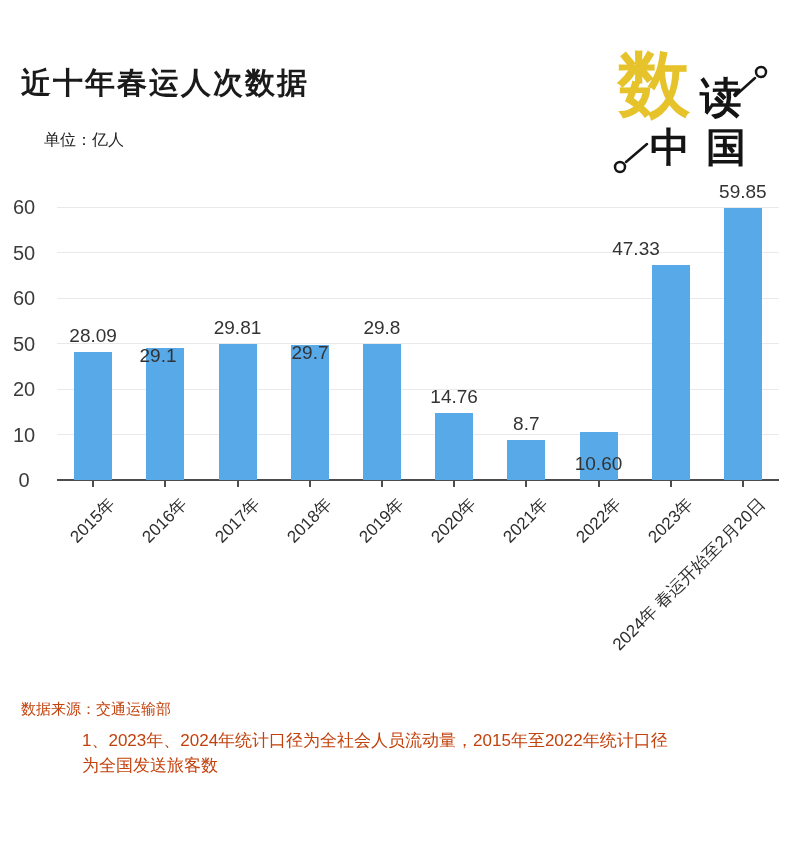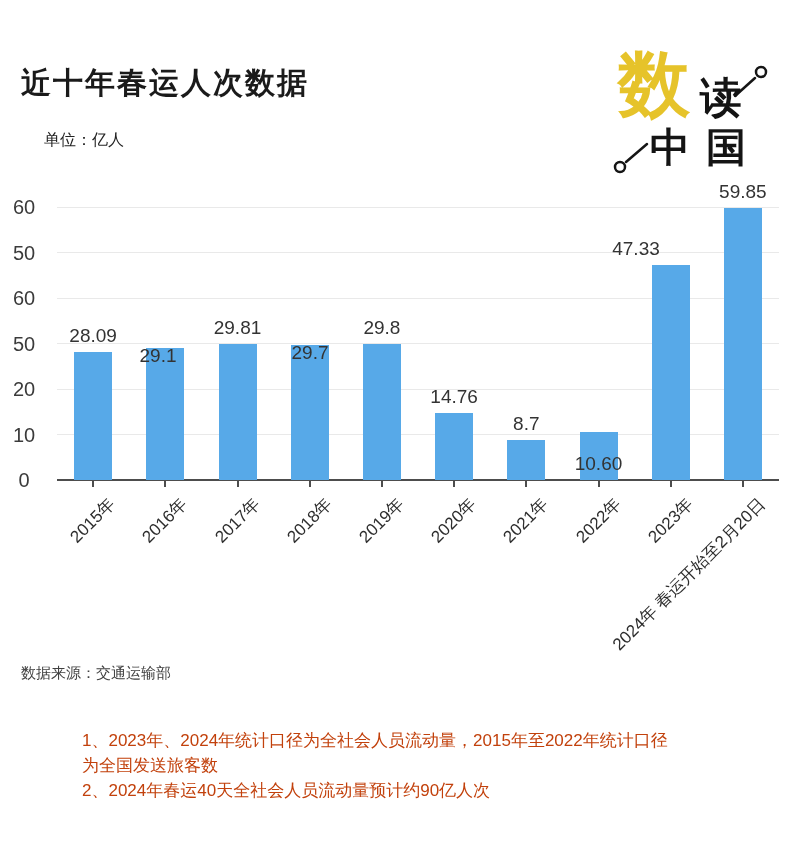--- a/index.html
+++ b/index.html
@@ -27,21 +27,21 @@
   .gridline{position:absolute;height:1px;background:#e9e9e9;}
   .axisline{position:absolute;height:2px;background:#4d4d4d;}
   .ytick{position:absolute;text-align:center;font-size:20px;color:#3b3b3b;line-height:24px;}
   .bar{position:absolute;width:38px;}
   .vlabel{position:absolute;width:90px;text-align:center;font-size:19px;color:#333333;}
   .tick{position:absolute;width:2px;height:6px;background:#4d4d4d;}
   .xlabel{position:absolute;font-size:17px;color:#2d2d2d;white-space:nowrap;
           transform:rotate(-45deg);transform-origin:100% 0;}
 
   
-  .source{position:absolute;left:21px;top:664px;font-size:15px;color:#404040;}
+  .source{position:absolute;left:21px;top:700px;font-size:15px;color:#c2410c;}
   .notes{position:absolute;left:82px;top:728px;font-size:17px;line-height:25px;color:#c2410c;}
 </style>
 </head>
 <body>
 
 <div id="page">
 
   <div class="title">近十年春运人次数据</div>
   <div class="unit">单位：亿人</div>
 
@@ -111,16 +111,15 @@
       <div class="bar" style="left: 723.9px; top: 207.683px; height: 272.317px; background: rgb(87, 169, 232);"></div>
       <div class="vlabel" style="left: 697.9px; top: 180.683px;">59.85</div>
       <div class="tick" style="left: 741.9px; top: 481px; background: rgb(77, 77, 77);"></div>
       <div class="xlabel" style="right: 46.1px; top: 493px;">2024年 春运开始至2月20日</div>
     </div>
 
   <div class="source">数据来源：交通运输部</div>
   <div class="notes">
     <div>1、2023年、2024年统计口径为全社会人员流动量，2015年至2022年统计口径</div>
     <div>为全国发送旅客数</div>
-    <div>2、2024年春运40天全社会人员流动量预计约90亿人次</div>
   </div>
 
 </div>
 
 </body></html>

